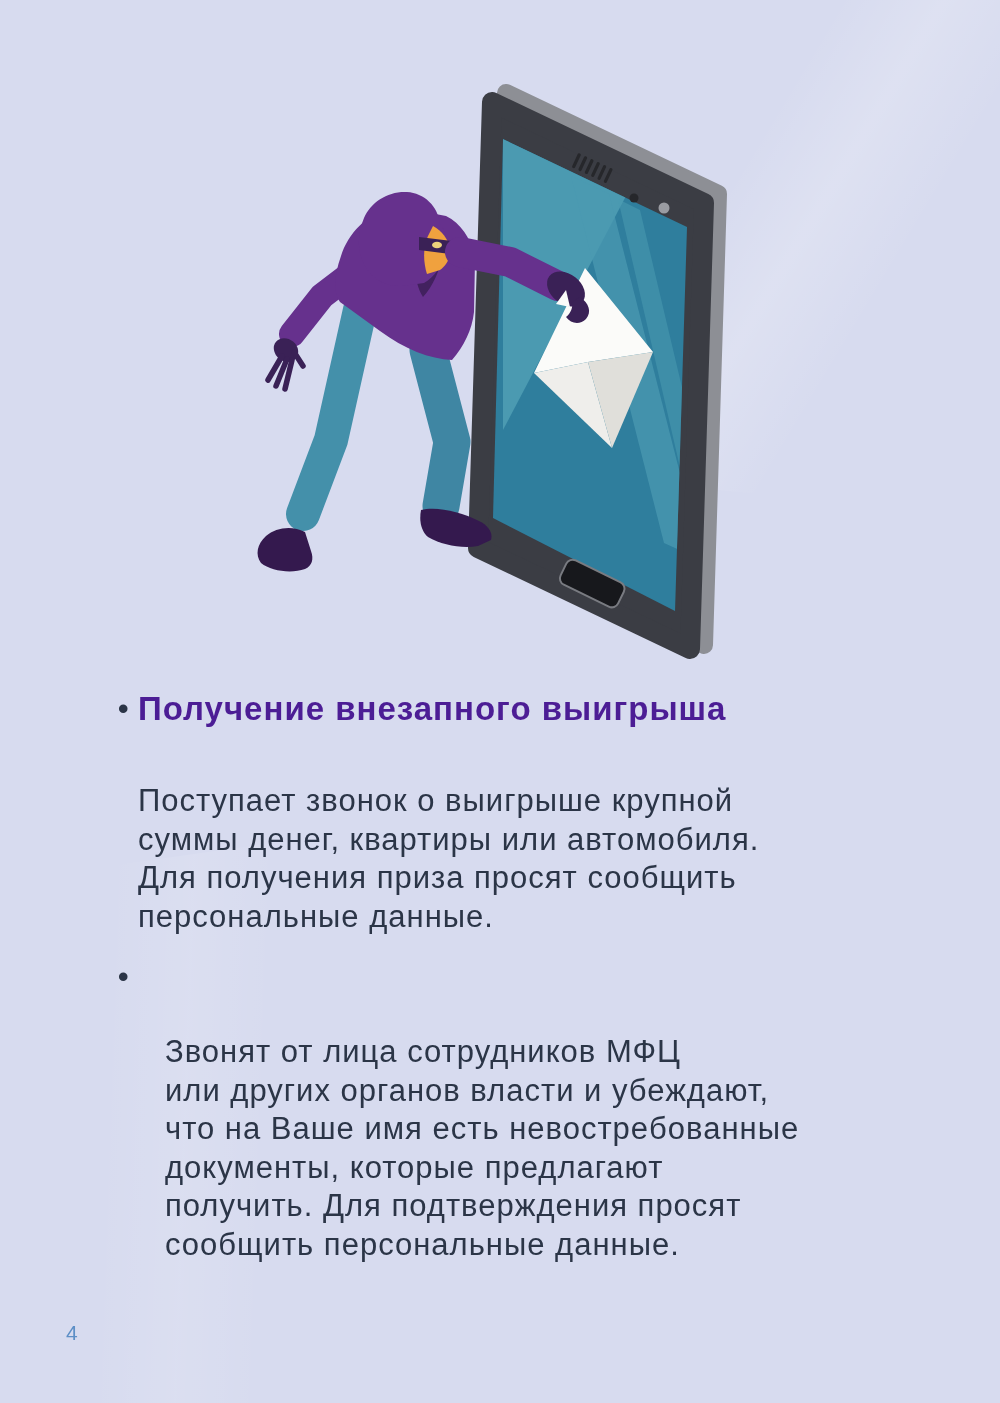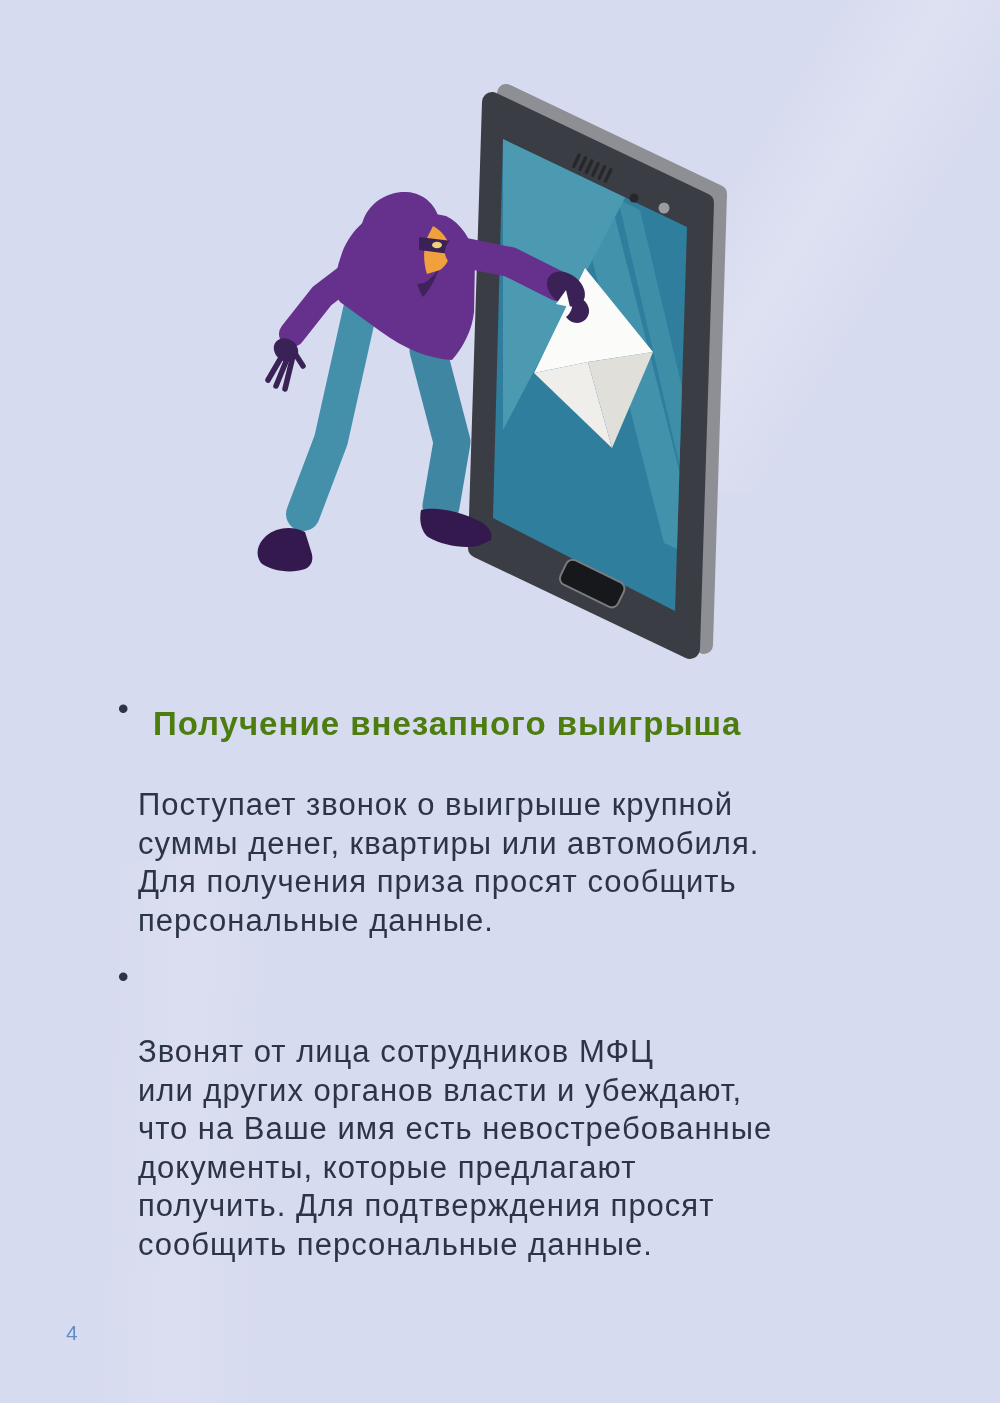--- a/index.html
+++ b/index.html
@@ -32,31 +32,31 @@
     position:absolute;left:118px;width:800px;
     display:grid;grid-template-columns:20px 1fr;column-gap:0;
   }
   .section-1{top:688px;}
   .section-2{top:956px;}
   .bullet{
     grid-column:1;grid-row:1;
     font-size:30px;line-height:42px;font-weight:700;color:#2b3547;
   }
   .heading{
-    grid-column:2;grid-row:1;margin:15px;
+    grid-column:2;grid-row:1;margin:0;
     font-size:33px;line-height:42px;font-weight:700;
-    letter-spacing:1px;color:#4d7c0f;white-space:pre-line;
+    letter-spacing:1px;color:#4c1d95;white-space:pre-line;
   }
   .body-text{
     grid-column:2;grid-row:2;margin:0;
     font-size:31px;line-height:38.6px;font-weight:400;
     letter-spacing:1px;color:#2b3547;white-space:pre-line;
   }
-  .section-1 .body-text{margin-top:26px;}
-  .section-2 .body-text{margin-top:35px;}
+  .section-1 .body-text{margin-top:52px;}
+  .section-2 .body-text{margin-top:35px;margin-left:27px;}
   .page-number{
     position:absolute;left:66px;top:1320px;
     font-size:21px;line-height:26px;color:#5d8fc6;
   }
 </style>
 </head>
 <body>
 
 <div class="page">
 

